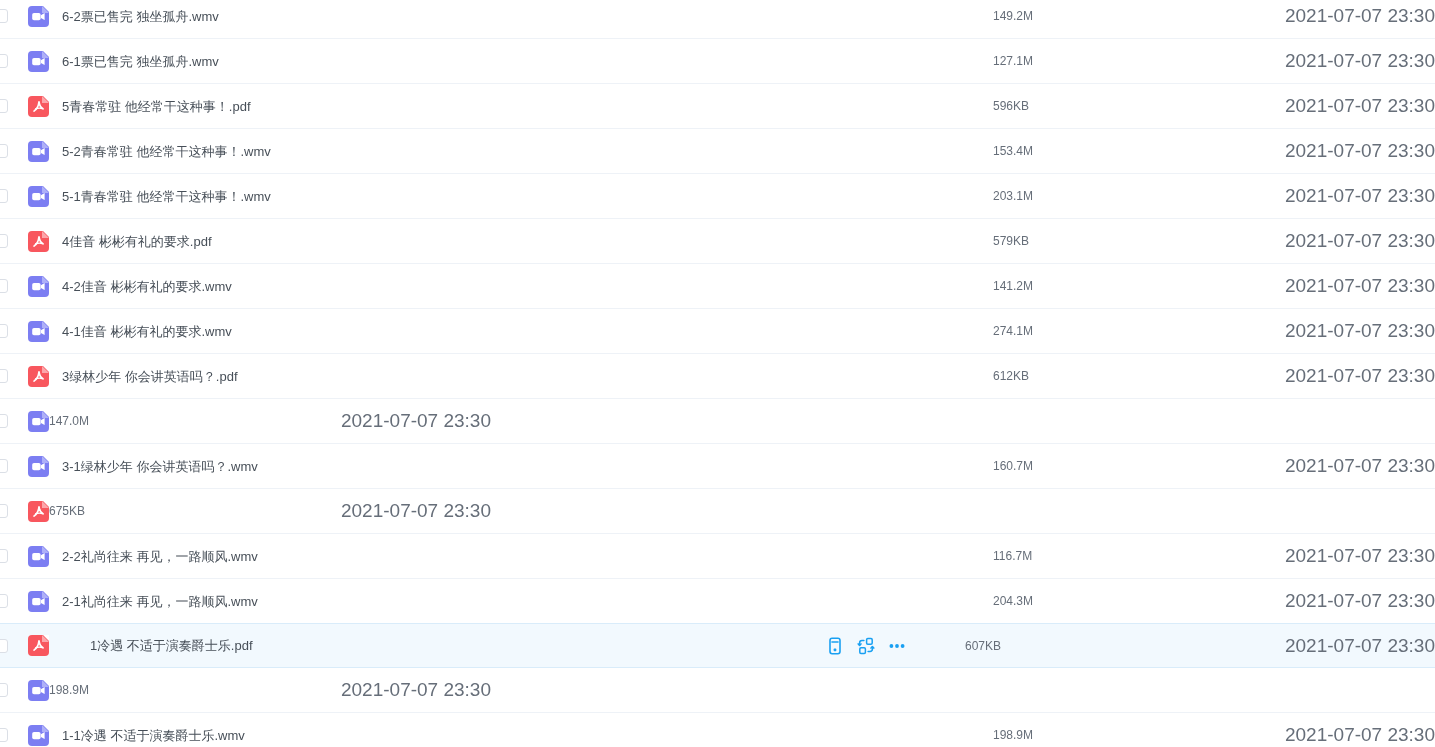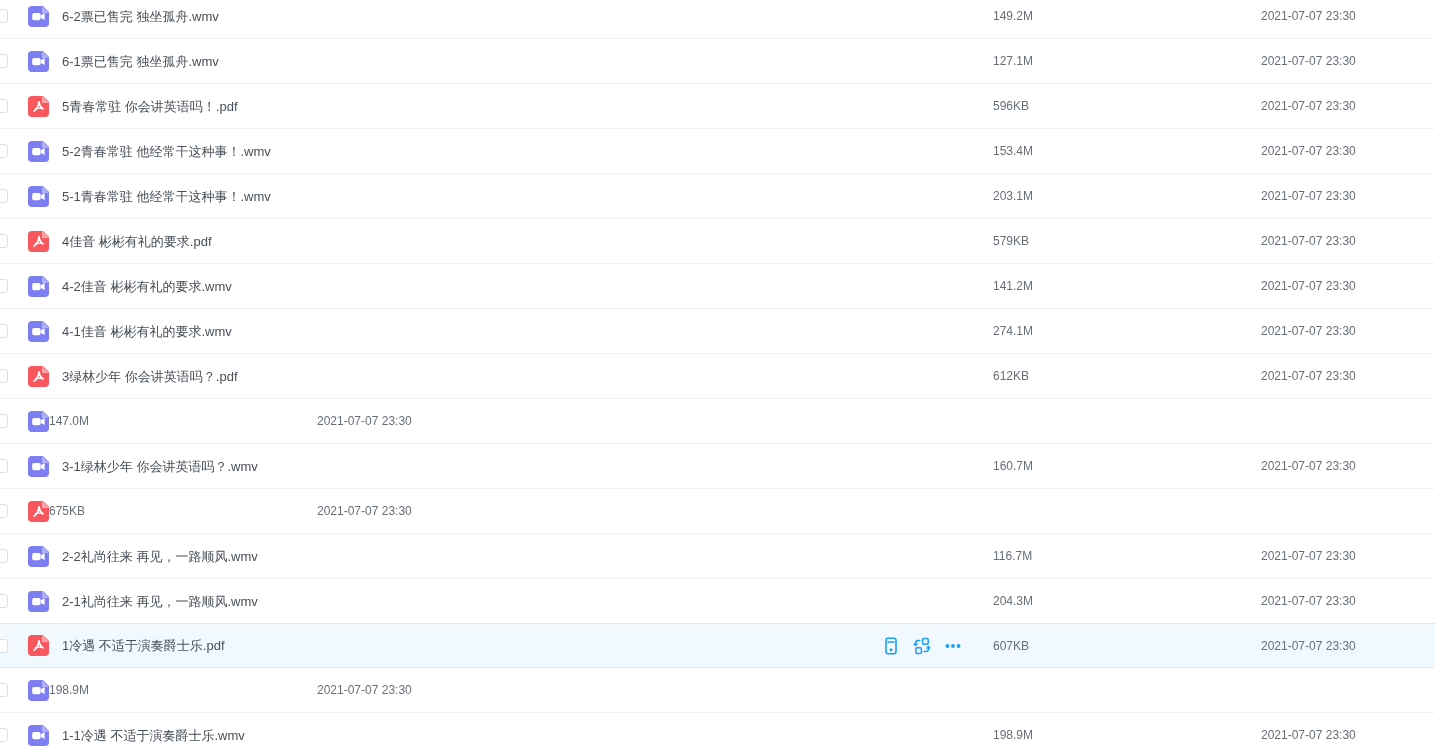--- a/index.html
+++ b/index.html
@@ -22,40 +22,41 @@
   .file-list{margin-top:-6px;}
   .row{
     position:relative;display:flex;align-items:center;height:45px;
     border-bottom:1px solid var(--row-divider);background:#fff;cursor:default;
   }
   .row.active{
     background:var(--active-row-bg);
     border-top:1px solid var(--active-row-border);
     border-bottom:1px solid var(--active-row-border);
     margin-top:-1px;
+    gap:28px;
   }
   .checkbox{
     position:absolute;left:-6px;top:50%;transform:translateY(-50%);
     width:14px;height:14px;border:1px solid var(--checkbox-border);
     border-radius:3px;background:#fff;
   }
   .ficon{width:21px;height:21px;margin-left:28px;flex:0 0 21px;display:block;}
   .ficon svg{display:block;width:21px;height:21px;}
   .fname{
     flex:1 1 auto;margin-left:13px;font-size:13px;color:var(--filename-text);
     white-space:nowrap;overflow:hidden;text-overflow:ellipsis;line-height:45px;
   }
   .actions{
     flex:0 0 80px;width:80px;margin-right:31px;display:flex;
     justify-content:space-between;align-items:center;
   }
   .act{width:18px;height:18px;display:block;cursor:pointer;}
   .act svg{display:block;width:18px;height:18px;}
   .fsize{flex:0 0 268px;width:268px;font-size:12px;color:var(--meta-text);white-space:nowrap;}
-  .fdate{flex:0 0 174px;width:174px;font-size:12px;color:var(--meta-text);white-space:nowrap;}
+  .fdate{flex:0 0 174px;width:174px;font-size:19px;color:var(--meta-text);white-space:nowrap;text-align:right;}
 </style>
 </head>
 <body>
 
 <main class="screen">
   <div class="file-list">
       <div class="row">
     <span class="checkbox"></span>
 
     <span class="ficon video">
@@ -97,21 +98,21 @@
     <span class="ficon pdf">
       <svg viewBox="0 0 21 21">
         <rect width="21" height="21" rx="4" fill="#F8575E"></rect>
         <path d="M14 -1 L22 -1 L22 7 Z" fill="#ffffff"></path>
         <path d="M14 0 L14 7 L21 7 Z" fill="#FCA6AA"></path>
         <path d="M6 15.1 C8.8 13.3 10.5 10.2 11 5.9 C11.5 9.3 12.8 11.7 15 12.8" stroke="#ffffff" stroke-width="1.7" fill="none" stroke-linecap="round" stroke-linejoin="round"></path>
         <path d="M7.6 12.9 C9.9 12 12.2 11.8 14.4 12.6" stroke="#ffffff" stroke-width="1.3" fill="none" stroke-linecap="round"></path>
       </svg>
     </span>
 
-    <span class="fname">5青春常驻 你会讲英语吗！.pdf</span>
+    <span class="fname">5青春常驻 他经常干这种事！.pdf</span>
 
     <span class="fsize">596KB</span>
     <span class="fdate">2021-07-07 23:30</span>
   </div>
       <div class="row">
     <span class="checkbox"></span>
 
     <span class="ficon video">
       <svg viewBox="0 0 21 21">
         <rect width="21" height="21" rx="4" fill="#7C7EF2"></rect>

